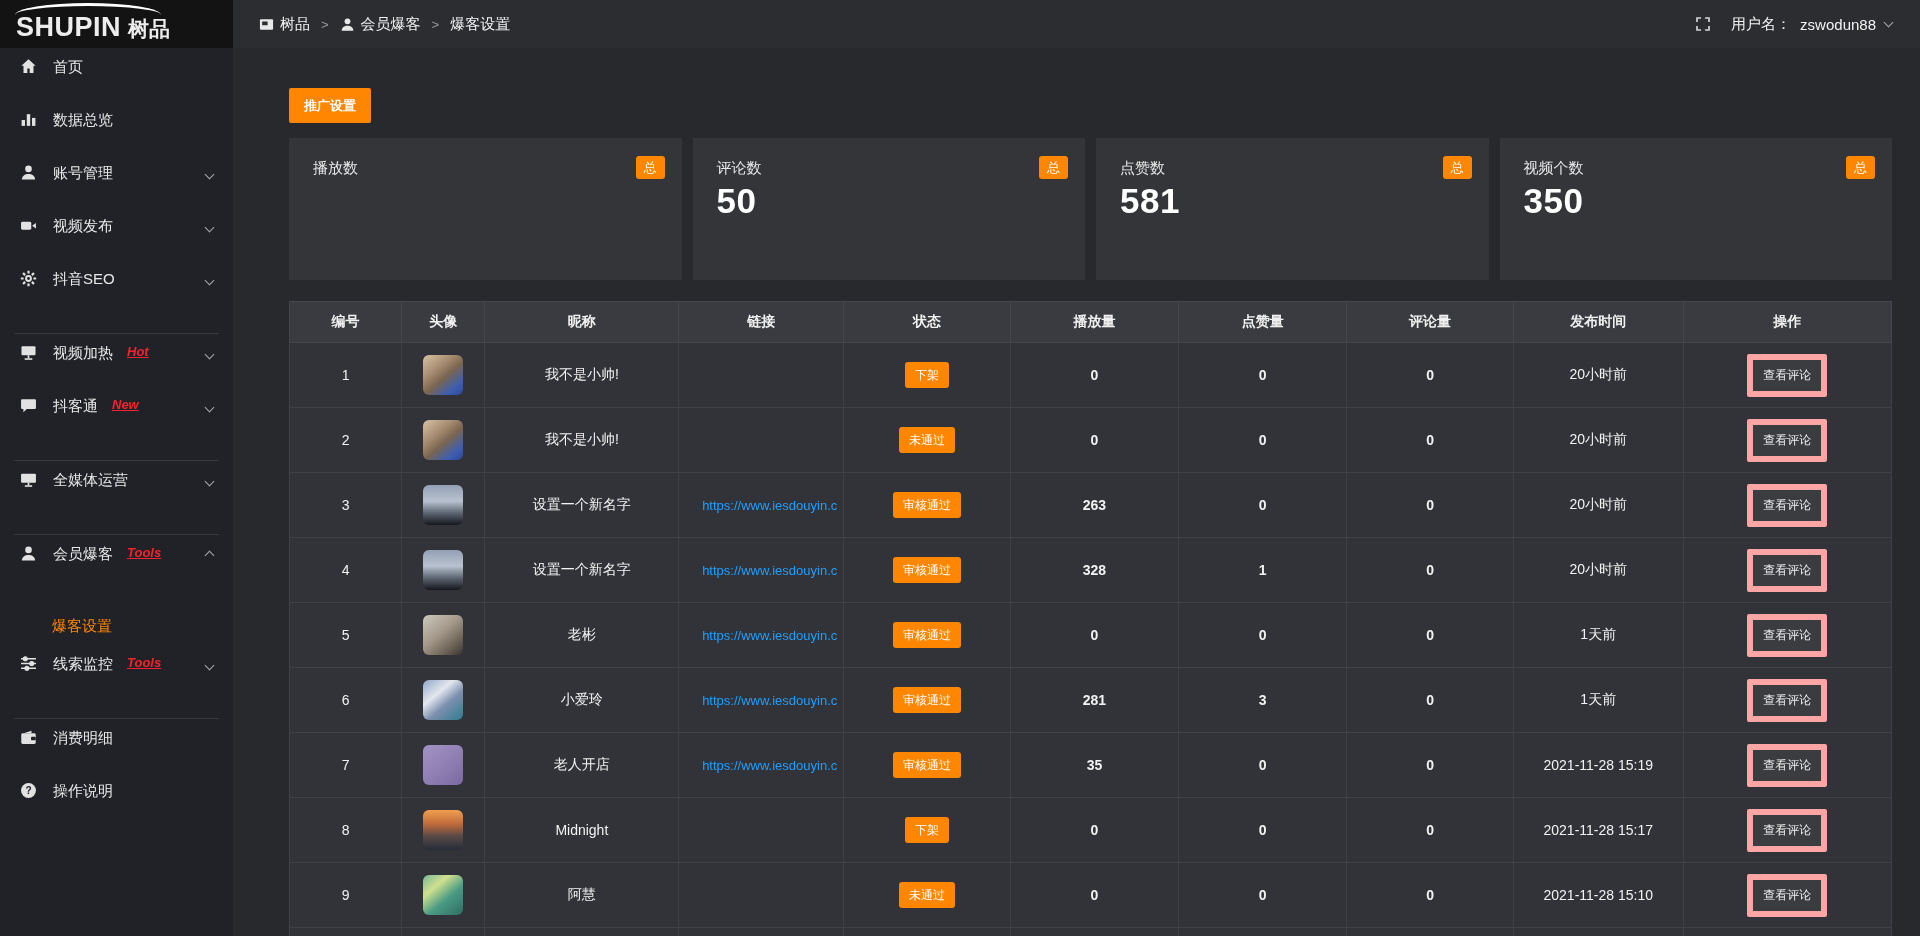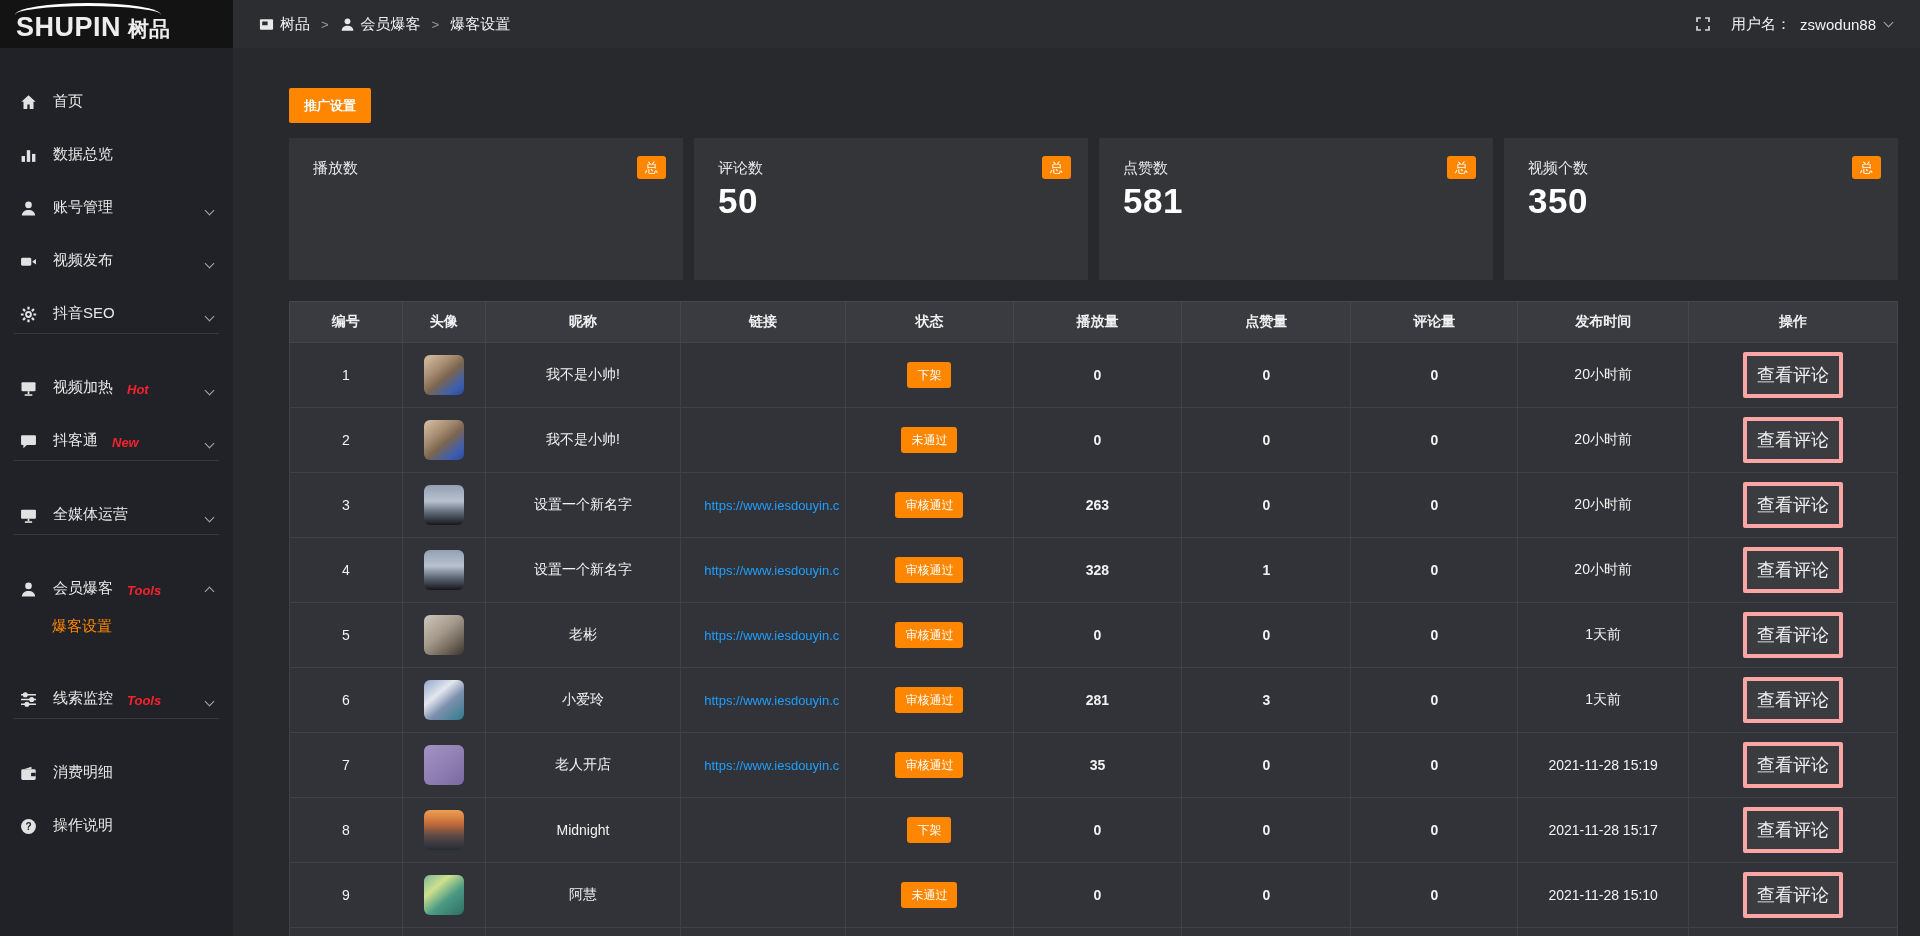--- a/index.html
+++ b/index.html
@@ -6,61 +6,61 @@
   html, body { width: 1920px; height: 936px; overflow: hidden; }
   body { display: flex; background: #28292d; color: #ededed; font-family: "Liberation Sans", sans-serif; }
 
   
   .sidebar { width: 233px; min-width: 233px; background: #212227; display: flex; flex-direction: column; overflow: hidden; }
   .logo { height: 48px; background: #131313; display: flex; align-items: flex-end; gap: 7px; padding: 6px 0 7px 16px; position: relative; }
   .logo-arc { position: absolute; top: 3px; left: 15px; width: 146px; height: 12px; border-top: 3px solid #ffffff; border-radius: 50% 50% 0 0 / 100% 100% 0 0; }
   .logo-en { font-size: 27px; font-weight: bold; line-height: 1; letter-spacing: 0.5px; }
   .logo-cn { font-size: 21px; font-weight: bold; line-height: 1.15; }
   .nav { padding-top: 10px; }
-  .nav-item { height: 53px; display: flex; align-items: flex-end; padding: 0 20px 0 20px; font-size: 15px; color: #e8e8e8; cursor: pointer; }
+  .nav-item { height: 53px; display: flex; align-items: flex-start; padding: 0 20px 0 20px; font-size: 15px; color: #e8e8e8; cursor: pointer; }
   .nav-icon { width: 17px; height: 17px; margin-right: 16px; color: #e2e2e2; flex-shrink: 0; }
   .nav-icon svg, .crumb-icon svg, .fullscreen svg { width: 100%; height: 100%; display: block; }
-  .nav-badge { font-style: italic; font-weight: bold; font-size: 13px; margin-left: 14px; }
+  .nav-badge { font-style: italic; font-weight: bold; font-size: 13px; margin-left: 14px; text-decoration: underline; }
   .nav-chev { margin-left: auto; }
   .chev { display: inline-block; width: 7px; height: 7px; border-right: 1.7px solid #a8a8a8; border-bottom: 1.7px solid #a8a8a8; transform: rotate(45deg); margin-top: -4px; }
   .chev.up { transform: rotate(-135deg); margin-top: 4px; }
   .nav-divider { height: 1px; background: #37393d; margin: 10px 14px; }
   .nav-sub { height: 57px; display: flex; align-items: center; padding-left: 52px; font-size: 15px; color: #f0f0f0; cursor: pointer; }
   .nav-sub.active { color: #ff8600; }
 
   
   .main { flex: 1; display: flex; flex-direction: column; min-width: 0; }
   .topbar { height: 48px; background: #2b2d30; display: flex; align-items: center; padding: 0 28px 0 26px; flex-shrink: 0; }
   .breadcrumb { display: flex; align-items: center; font-size: 15px; }
   .crumb { display: flex; align-items: center; gap: 6px; color: #f2f2f2; cursor: pointer; }
   .crumb.current { cursor: default; }
   .crumb-icon { width: 15px; height: 15px; color: #e8e8e8; }
   .crumb-sep { color: #9a9a9a; font-size: 13px; margin: 0 11px; }
   .topbar-right { margin-left: auto; display: flex; align-items: center; gap: 20px; }
   .fullscreen { width: 16px; height: 16px; color: #d5d5d5; cursor: pointer; }
   .user { display: flex; align-items: center; gap: 9px; font-size: 15px; color: #f2f2f2; cursor: pointer; }
 
-  .content { flex: 1; padding: 40px 22px 0 56px; overflow: hidden; }
+  .content { flex: 1; padding: 40px 28px 0 56px; overflow: hidden; }
   .promo-btn { background: #ff8600; color: #fff; border: none; font-size: 13px; height: 35px; padding: 0 15px; border-radius: 2px; cursor: pointer; font-family: inherit; font-weight: bold; }
 
   .stats { display: flex; gap: 11px; margin-top: 15px; }
   .card { flex: 1; background: #333539; height: 142px; padding: 21px 24px; position: relative; }
   .card-label { font-size: 15px; color: #e8e8e8; }
   .card-value { font-size: 35px; font-weight: bold; color: #ffffff; margin-top: 3px; letter-spacing: 0.5px; }
   .card-badge { position: absolute; top: 18px; right: 17px; background: #ff8600; color: #fff; font-size: 13px; line-height: 1; padding: 5px 8px; border-radius: 3px; }
 
   .table-wrap { margin-top: 21px; }
   table { width: 100%; border-collapse: collapse; background: #323338; table-layout: fixed; }
   th { height: 41px; background: #3a3b40; font-size: 14px; font-weight: bold; color: #f0f0f0; border: 1px solid #45464b; }
   td { height: 65px; text-align: center; font-size: 14px; color: #f2f2f2; border: 1px solid #404146; padding: 0 6px; overflow: hidden; }
   td.num { font-weight: bold; }
   .avatar { width: 40px; height: 40px; border-radius: 6px; margin: 0 auto; }
   .link { color: #1e9fff; font-size: 13px; white-space: nowrap; display: block; overflow: hidden; text-decoration: none; text-align: right; cursor: pointer; }
   .status-badge { display: inline-block; background: #ff8600; color: #fff; font-size: 12px; line-height: 1; padding: 7px 10px; border-radius: 3px; }
-  .action-btn { background: #3a3c40; border: 4px solid #fca5a5; color: #f0f0f0; font-size: 18px; padding: 7px 10px; border-radius: 2px; cursor: pointer; font-family: Liberation Mono, monospace; }
+  .action-btn { background: #3a3c40; border: 6px solid #fca5a5; color: #f0f0f0; font-size: 12px; padding: 7px 10px; border-radius: 2px; cursor: pointer; font-family: Liberation Mono, monospace; }
 
   
   .av-boy-portrait  { background: linear-gradient(140deg,#d8c3a5 0%,#a58b6f 35%,#7a6550 55%,#3f5fae 80%,#2d4a9e 100%); }
   .av-sky-photo     { background: linear-gradient(180deg,#93a0b4 0%,#b8c2cf 40%,#5d6572 70%,#15161c 100%); }
   .av-man-portrait  { background: linear-gradient(140deg,#cfc8bd 0%,#a3988a 45%,#6e6458 75%,#3a352e 100%); }
   .av-girl-photo    { background: linear-gradient(140deg,#8fa6c9 0%,#e3e7ee 35%,#7c8fae 60%,#2f7d8e 100%); }
   .av-purple-cartoon{ background: linear-gradient(140deg,#a393c4 0%,#8d7cb0 60%,#7a68a0 100%); }
   .av-sunset-photo  { background: linear-gradient(180deg,#f0a050 0%,#c06a3a 35%,#5a4a48 65%,#252c38 100%); }
   .av-green-art     { background: linear-gradient(140deg,#79b89a 0%,#cfe08e 30%,#4a9a84 60%,#2e6e62 100%); }
 </style>

